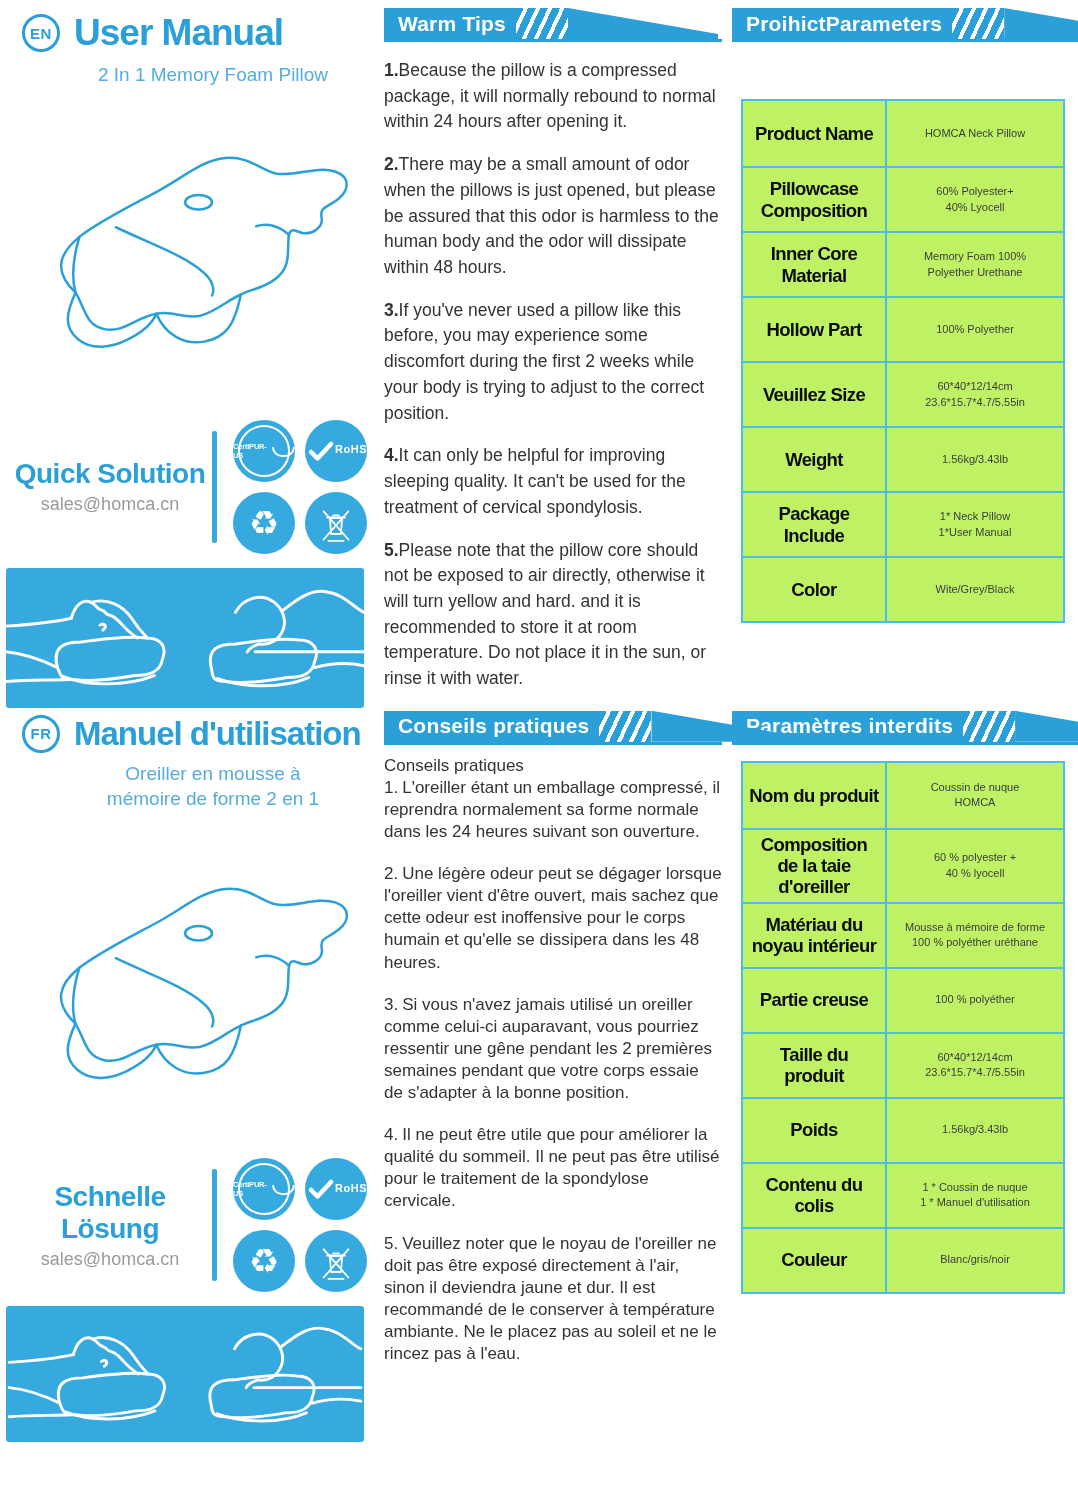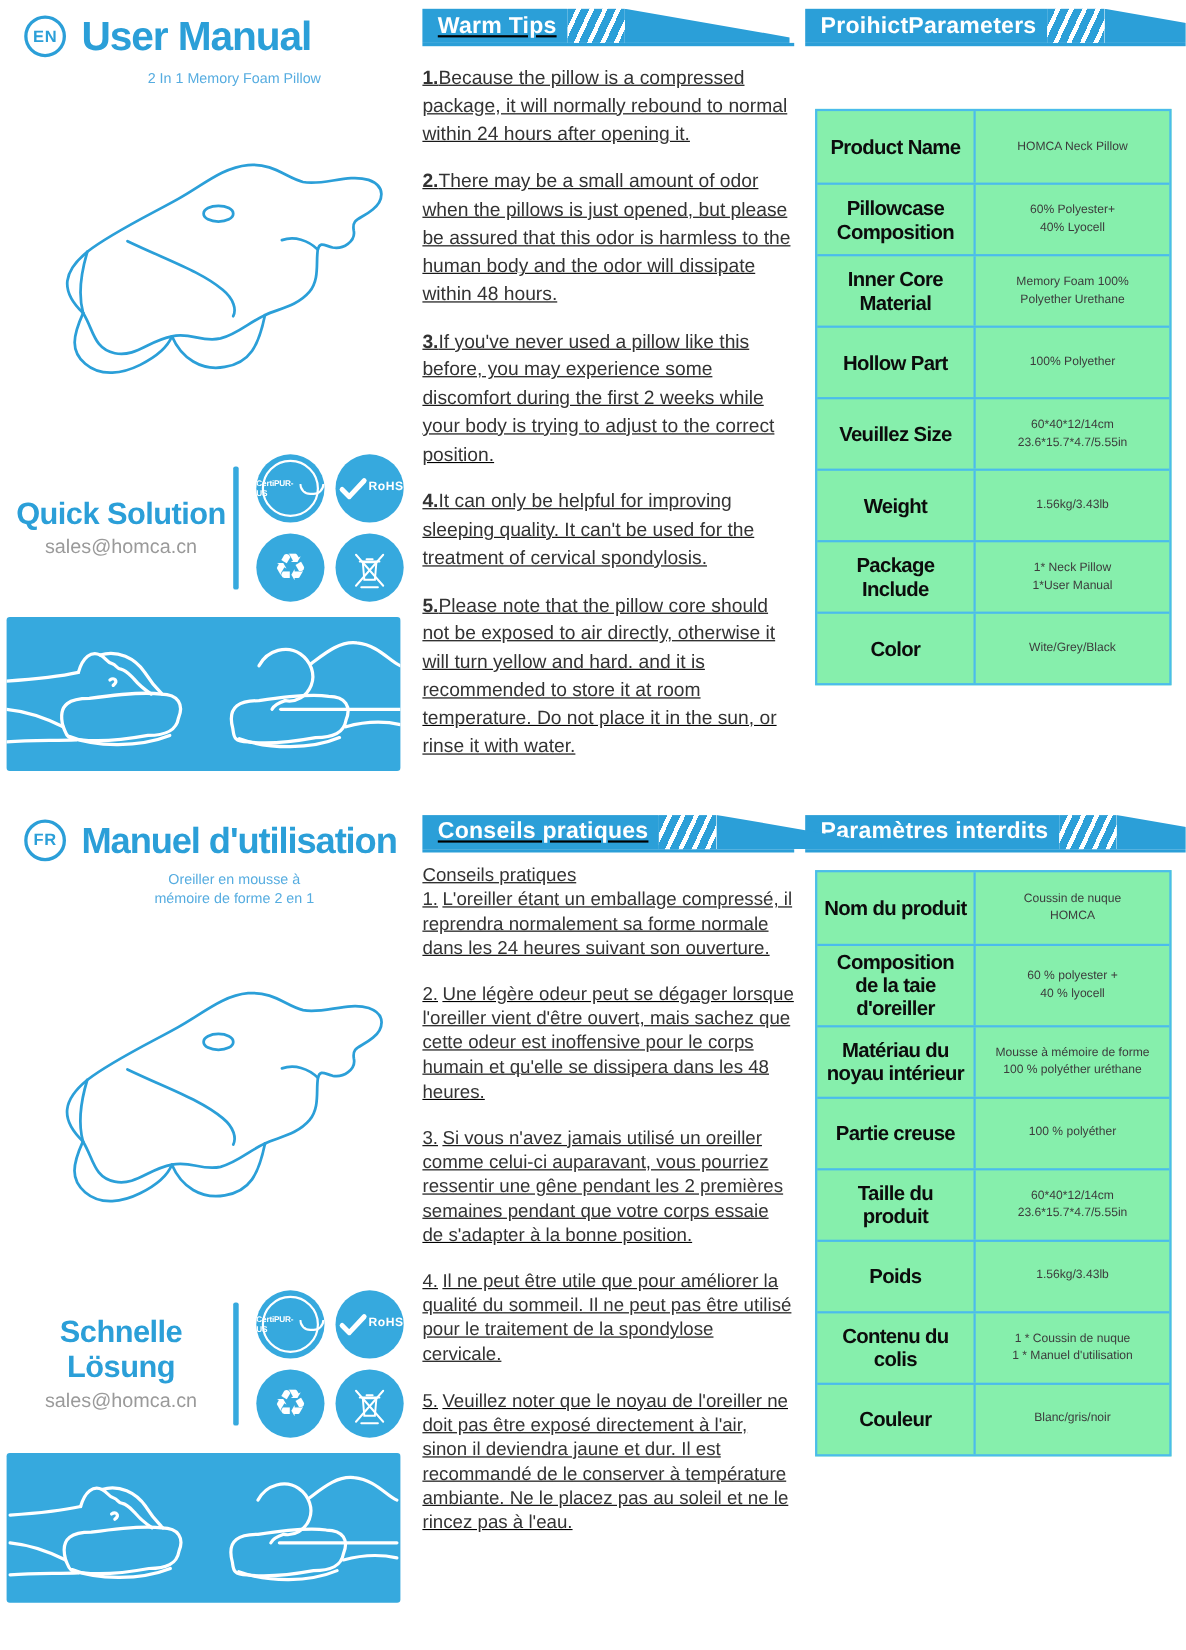--- a/index.html
+++ b/index.html
@@ -10,34 +10,34 @@
     --ink:#333333;
   }
   *{margin:0;padding:0;box-sizing:border-box;}
   body{background:#fff;}
   .page{
     width:1078px;height:1500px;background:#ffffff;overflow:hidden;
     font-family:"Liberation Sans", sans-serif;position:relative;
     padding:6px 0 0 6px;
   }
   .section{display:grid;grid-template-columns:366px 348px 1fr;column-gap:6px;}
-  .sec-fr{margin-top:30px;}
+  .sec-fr{}
 
   
   .lc{padding-top:6px;}
   .lc-header{display:flex;align-items:center;gap:14px;padding-left:16px;}
   .badge{
     width:38px;height:38px;border:3px solid var(--accent);border-radius:50%;
     color:var(--accent);font-size:15px;font-weight:700;
     display:flex;align-items:center;justify-content:center;flex:none;letter-spacing:.5px;
   }
   .title{color:var(--accent);font-weight:700;font-size:37px;letter-spacing:-1px;}
   .sec-fr .title{font-size:33px;}
   .subtitle{
-    color:var(--subtitle);font-size:13px;text-align:center;margin-top:8px;
+    color:var(--subtitle);font-size:19px;text-align:center;margin-top:8px;
     padding-left:48px;white-space:pre-line;line-height:1.35;
   }
   .pillow-wrap{margin:22px 0 0 4px;}
   .contact{display:flex;align-items:center;margin-top:10px;padding-left:8px;}
   .contact-text{width:192px;text-align:center;}
   .contact-label{color:var(--accent);font-weight:700;font-size:28px;letter-spacing:-.5px;}
   .contact-email{color:#9a9a9a;font-size:18px;margin-top:4px;}
   .contact-divider{width:5px;height:112px;background:var(--accent-bright);border-radius:2px;margin:0 16px 0 6px;flex:none;}
   .cert-grid{display:grid;grid-template-columns:62px 62px;grid-template-rows:62px 62px;gap:10px;}
   .cicon{width:62px;height:62px;border-radius:50%;background:var(--accent-bright);position:relative;
@@ -60,34 +60,34 @@
   .ribbon .stripes{
     flex:none;width:52px;
     background:repeating-linear-gradient(115deg,var(--accent) 0 7px,#ffffff 7px 11px);
   }
   .ribbon .wedge{
     flex:none;width:150px;background:var(--accent);
     clip-path:polygon(0 0,100% 84%,100% 100%,0 100%);
   }
 
   
-  .mc{padding:2px 4px 0 6px;text-decoration:underline;}
+  .mc{padding:2px 4px 0 6px;}
   .tips{margin-top:16px;color:var(--ink);}
   .tips p{margin-bottom:17px;}
   .tips-en{font-size:17.5px;line-height:1.47;}
   .tips-en .tip-num{font-weight:700;}
   .tips-fr{font-size:17px;line-height:1.3;margin-top:10px;}
   .tips-fr p{margin-bottom:20px;}
   .tips-fr .tip-intro{margin-bottom:0;}
   .tips-fr .tip-num{font-weight:400;margin-right:4px;}
 
   
   .rc{padding-top:2px;}
   .params-table{
-    width:324px;margin-left:9px;border:2px solid var(--table-border);background:#86efac;
+    width:324px;margin-left:9px;border:2px solid var(--table-border);background:#bef264;
   }
   .sec-en .params-table{margin-top:57px;}
   .sec-fr .params-table{margin-top:16px;}
   .t-row{display:grid;grid-template-columns:45% 55%;min-height:65px;}
   .t-row + .t-row{border-top:2px solid var(--table-border);}
   .t-label{
     border-right:2px solid var(--table-border);
     display:flex;align-items:center;justify-content:center;text-align:center;
     font-weight:700;font-size:18.5px;letter-spacing:-.6px;color:#0c0c0c;line-height:1.15;padding:4px 6px;
   }

